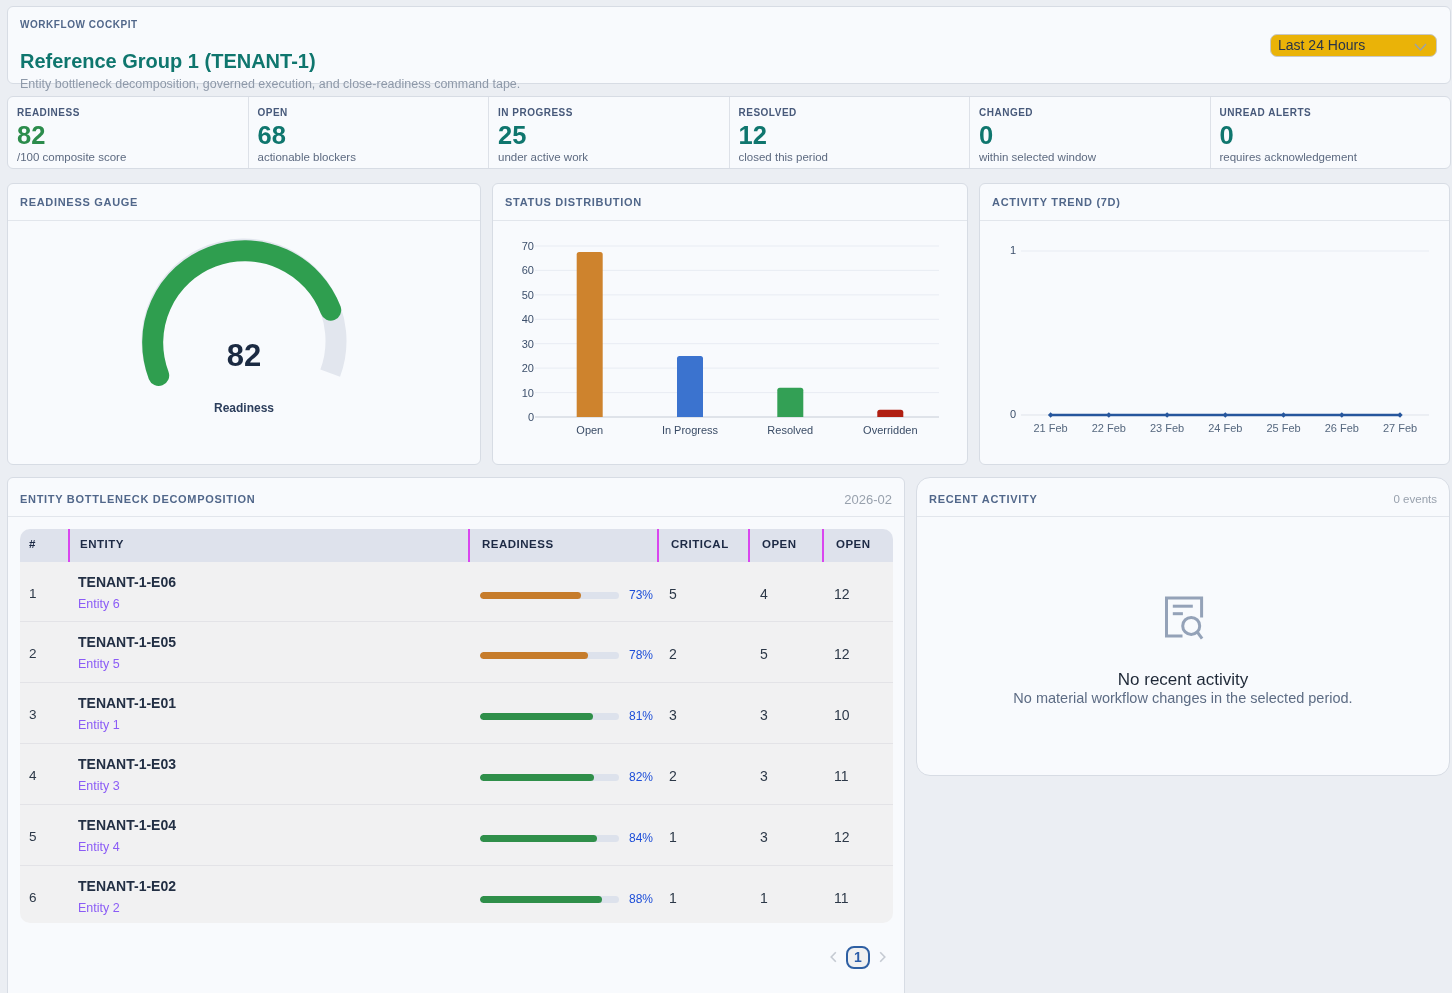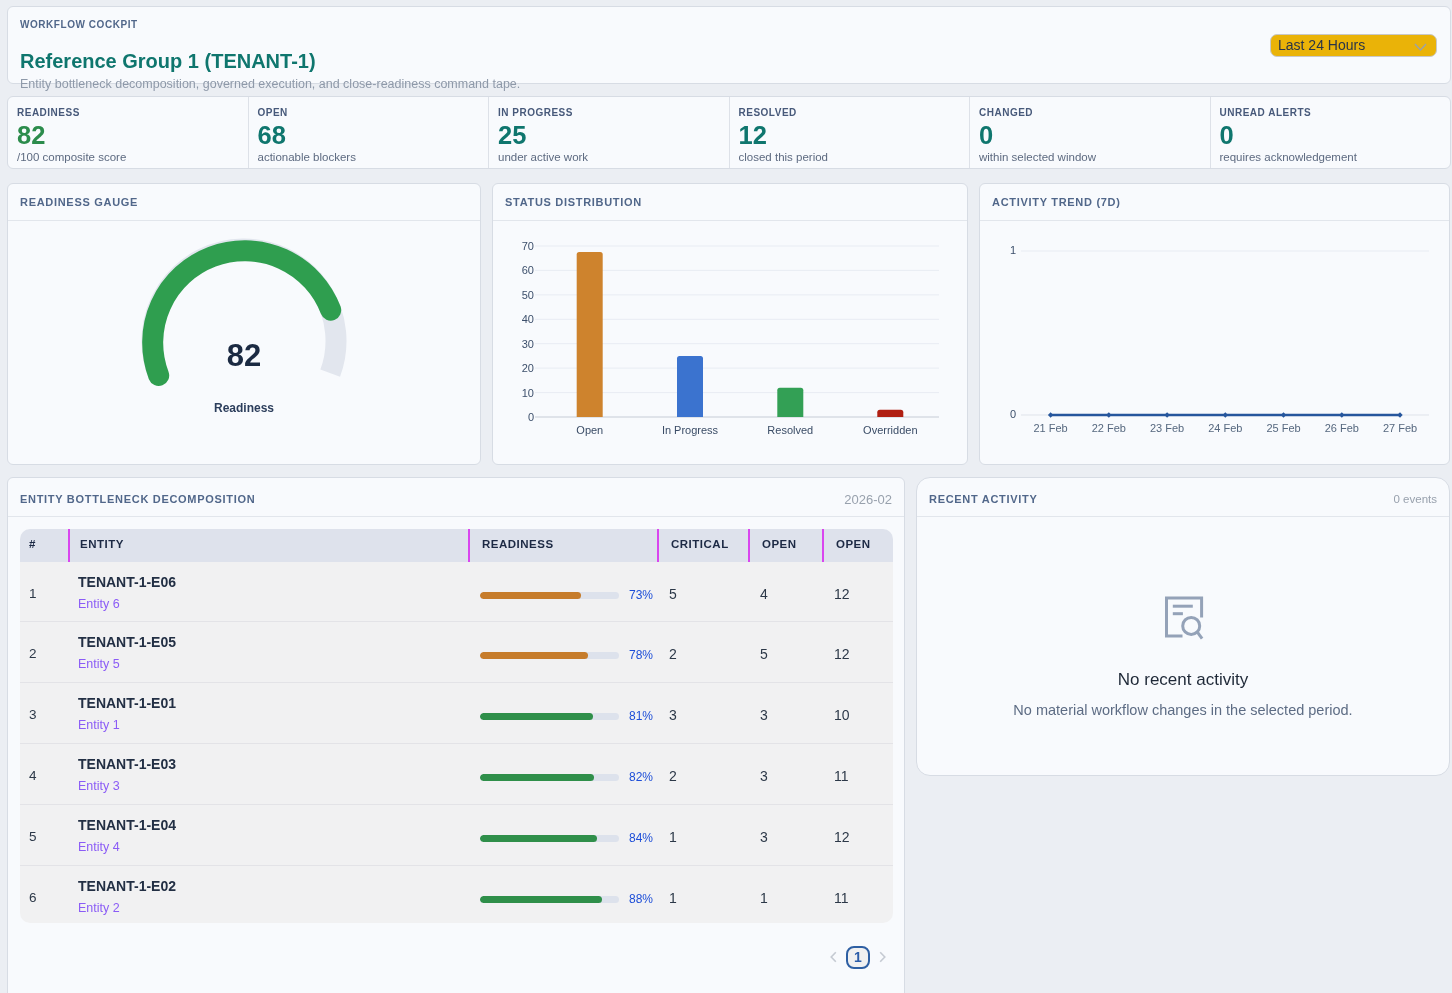--- a/index.html
+++ b/index.html
@@ -121,21 +121,21 @@
 .pg-1 {
   width:24px; height:23.5px;
   border:2px solid #2e5fa3; border-radius:8px;
   background:#f0f0f1;
   color:#2b5ca8; font-size:14px; font-weight:bold;
   display:flex; align-items:center; justify-content:center;
 }
 
 .empty { text-align:center; padding-top:78px; }
 .empty h3 { font-size:17px; font-weight:normal; color:#1e2837; margin-top:23px; }
-.empty p { font-size:14.5px; color:#5d6c84; margin-top:12px; }
+.empty p { font-size:14.5px; color:#5d6c84; }
 </style>
 </head>
 <body>
 <div class="page">
 
   <div class="card header-card">
     <div class="eyebrow">WORKFLOW COCKPIT</div>
     <h1>Reference Group 1 (TENANT-1)</h1>
     <div class="hsub">Entity bottleneck decomposition, governed execution, and close-readiness command tape.</div>
     <div class="select">Last 24 Hours

